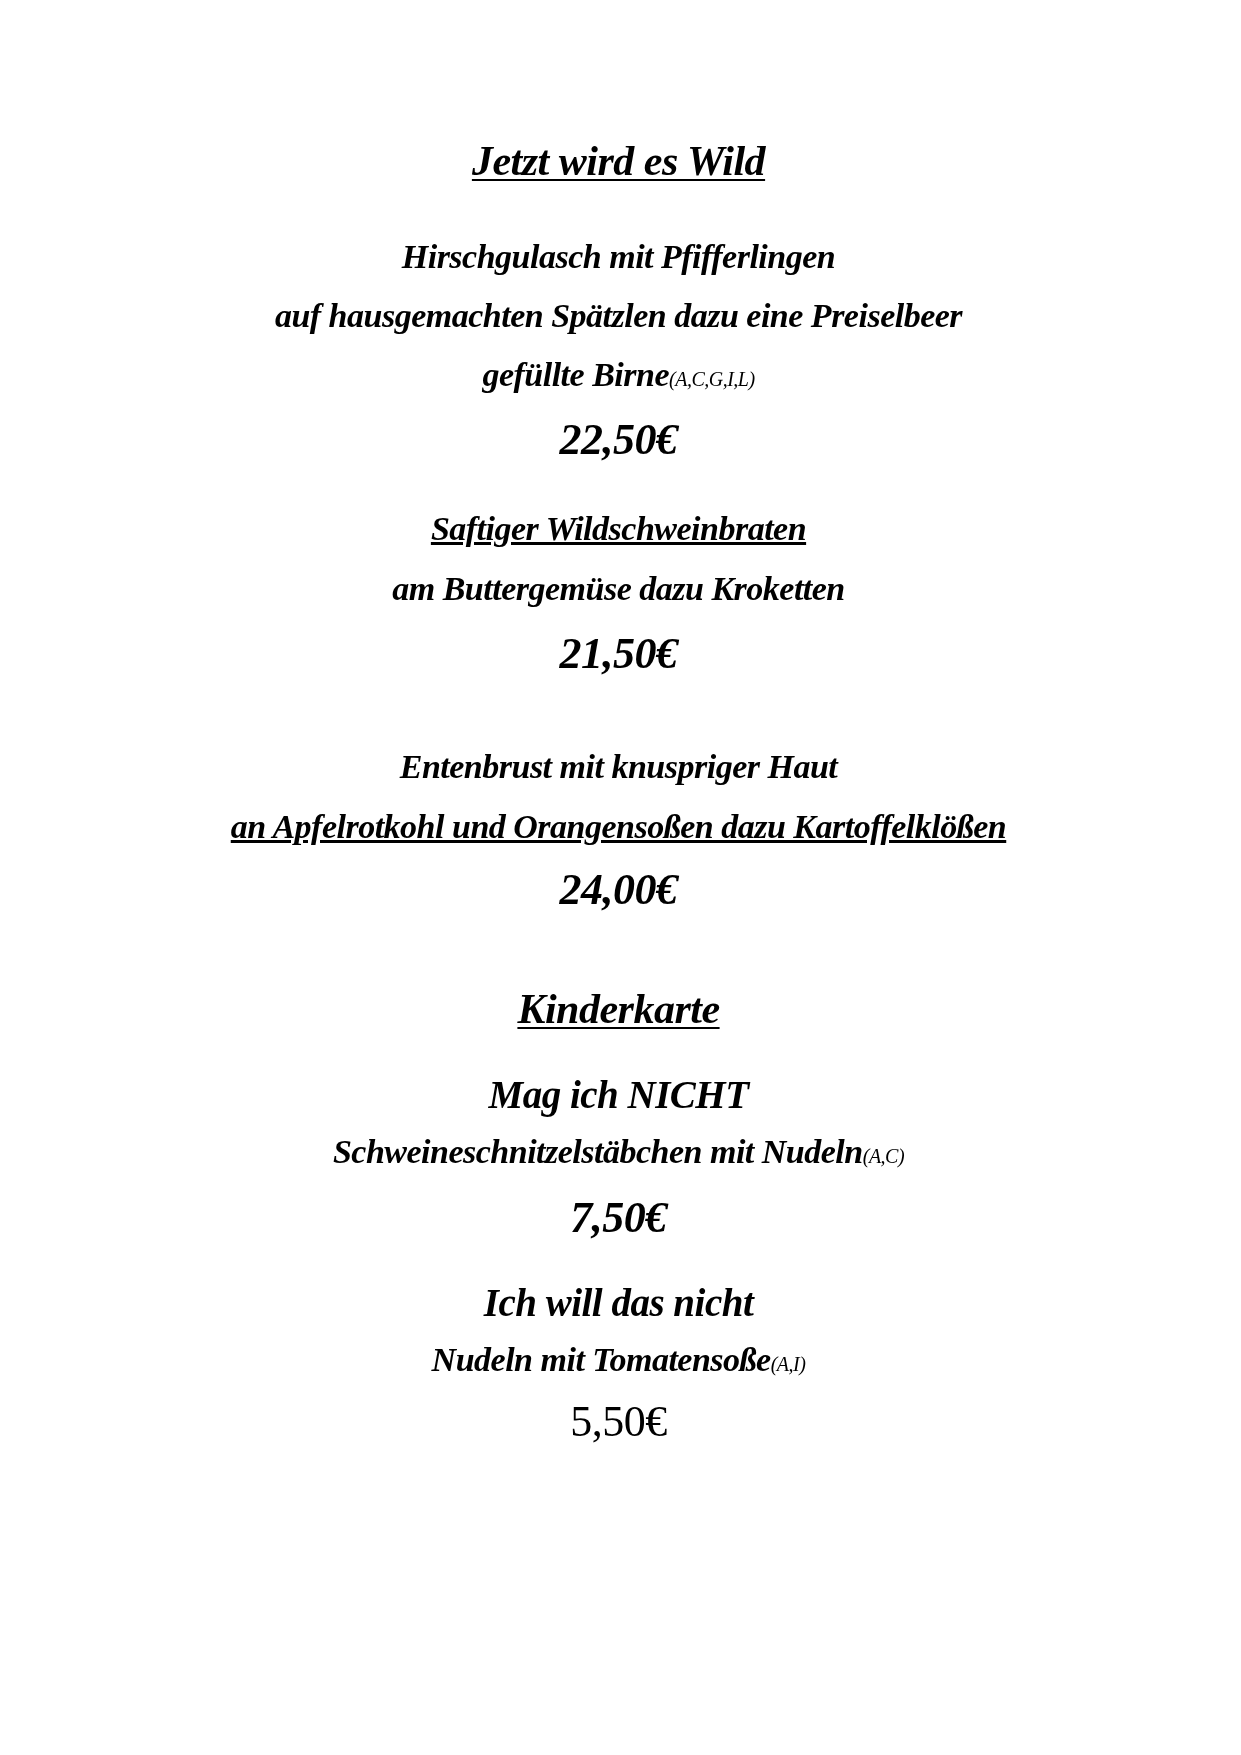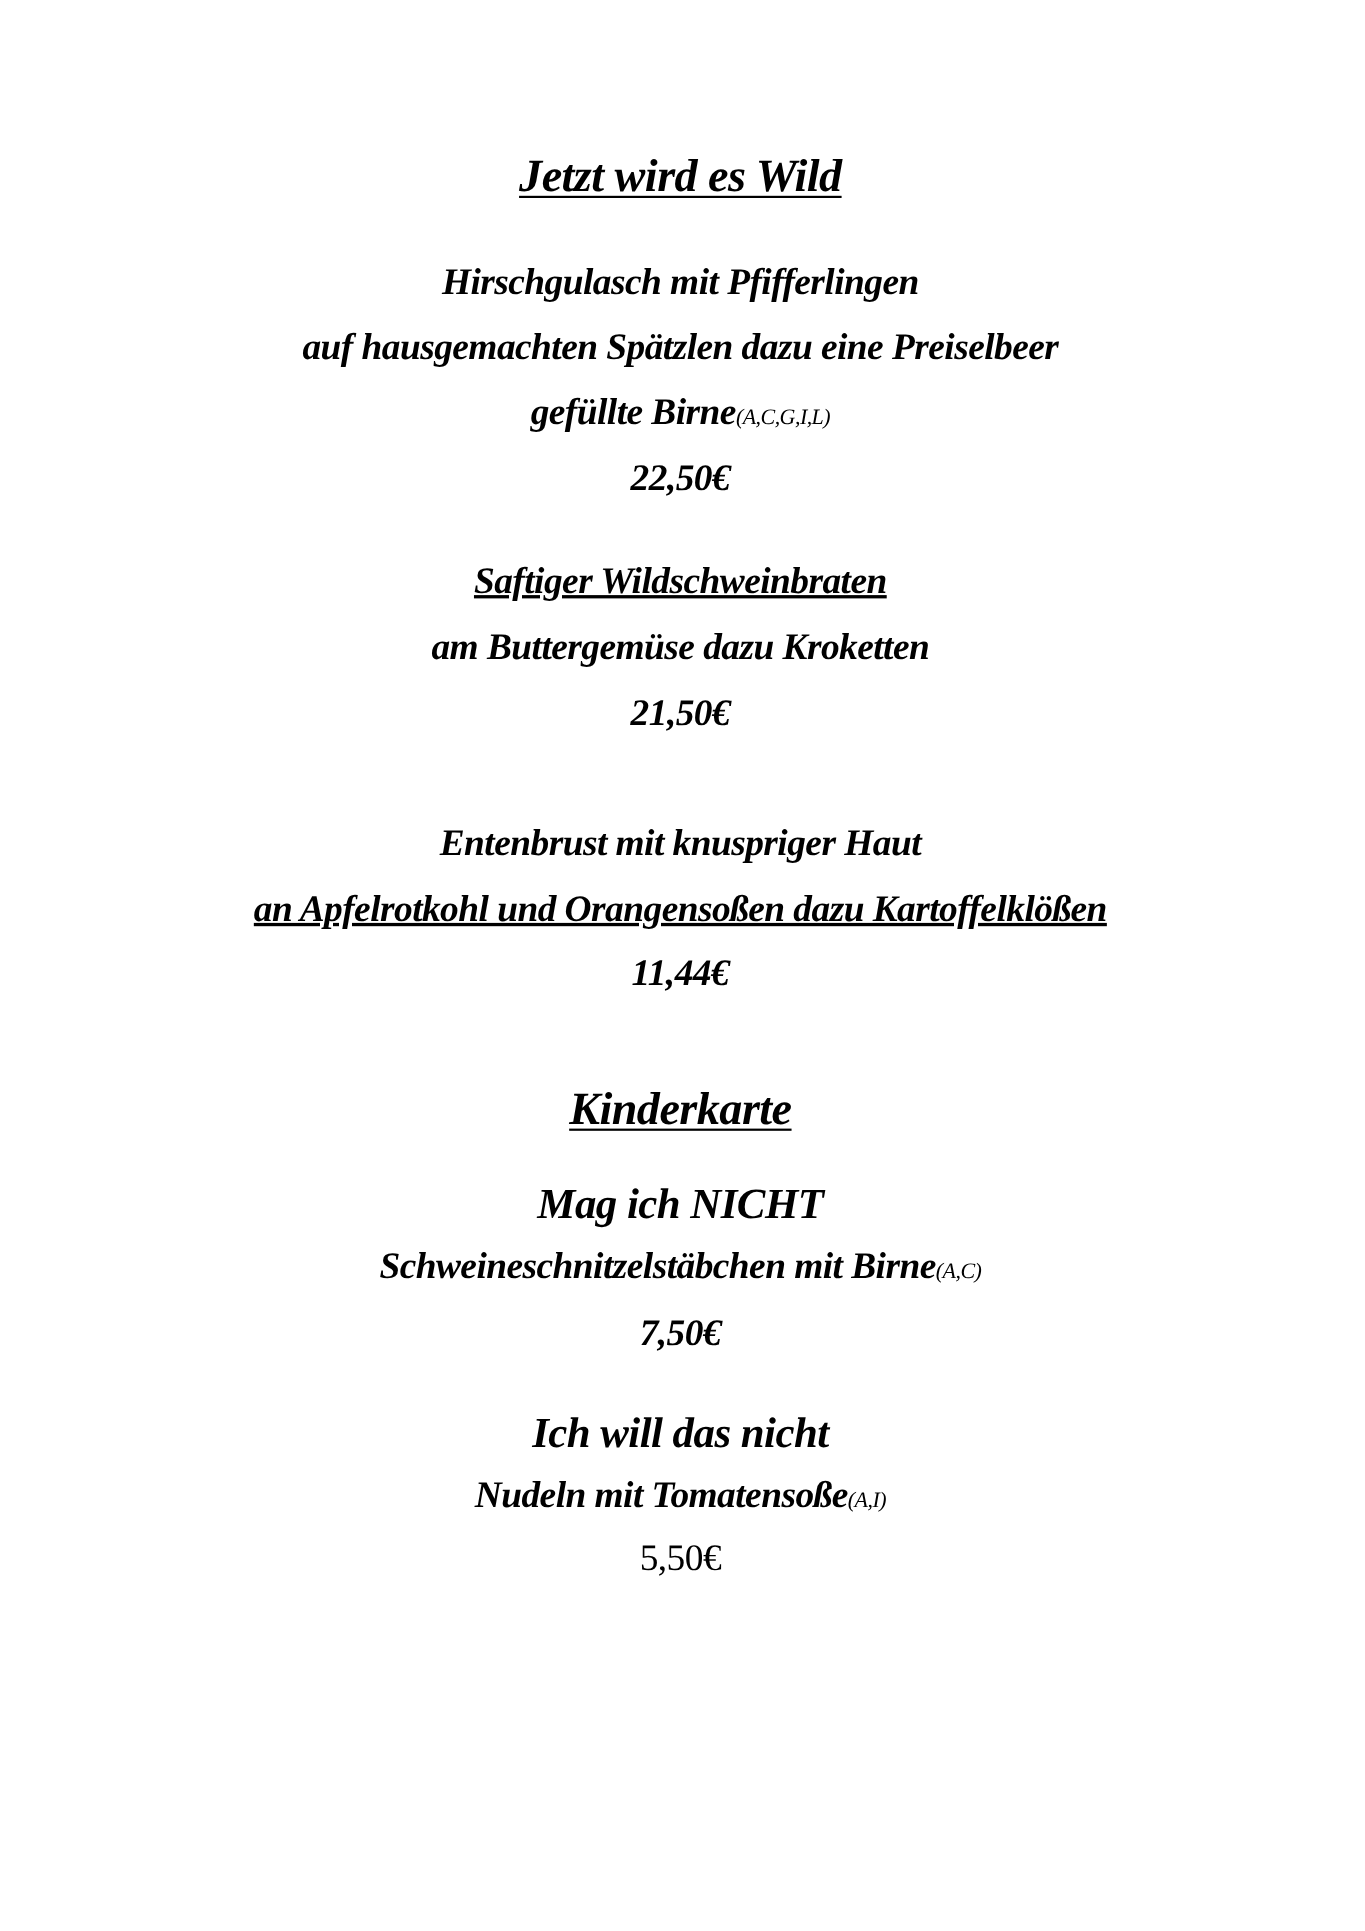--- a/index.html
+++ b/index.html
@@ -34,21 +34,21 @@
     }
     .sub-title {
       font-size: 39px;
       text-decoration-thickness: 2px;
       text-underline-offset: 3px;
     }
     .dish {
       font-size: 34px;
     }
     .price {
-      font-size: 34px;
+      font-size: 44px;
     }
     .price.upright {
       font-style: normal;
       font-weight: normal;
     }
     .allergens {
       font-size: 20px;
       font-weight: normal;
       margin-left: 0;
     }
@@ -64,27 +64,27 @@
   <span>gefüllte Birne</span><span class="allergens">(A,C,G,I,L)</span>
 </div>
 <div class="line price" style="top:418px;">22,50€</div>
 
 <div class="line dish" style="top:512px;text-decoration:underline;">Saftiger Wildschweinbraten</div>
 <div class="line dish" style="top:572px;">am Buttergemüse dazu Kroketten</div>
 <div class="line price" style="top:632px;">21,50€</div>
 
 <div class="line dish" style="top:750px;">Entenbrust mit knuspriger Haut</div>
 <div class="line dish" style="top:810px;text-decoration:underline;">an Apfelrotkohl und Orangensoßen dazu Kartoffelklößen</div>
-<div class="line price" style="top:868px;">11,44€</div>
+<div class="line price" style="top:868px;">24,00€</div>
 
 <div class="line section-title" style="top:988px;">Kinderkarte</div>
 
 <div class="line sub-title" style="top:1075px;">Mag ich NICHT</div>
 <div class="line dish" style="top:1135px;">
-  <span>Schweineschnitzelstäbchen mit Birne</span><span class="allergens">(A,C)</span>
+  <span>Schweineschnitzelstäbchen mit Nudeln</span><span class="allergens">(A,C)</span>
 </div>
 <div class="line price" style="top:1148px;margin-top:48px;">7,50€</div>
 
 <div class="line sub-title" style="top:1283px;">Ich will das nicht</div>
 <div class="line dish" style="top:1343px;">
   <span>Nudeln mit Tomatensoße</span><span class="allergens">(A,I)</span>
 </div>
 <div class="line price upright" style="top:1400px;">5,50€</div>
 
 </body></html>

